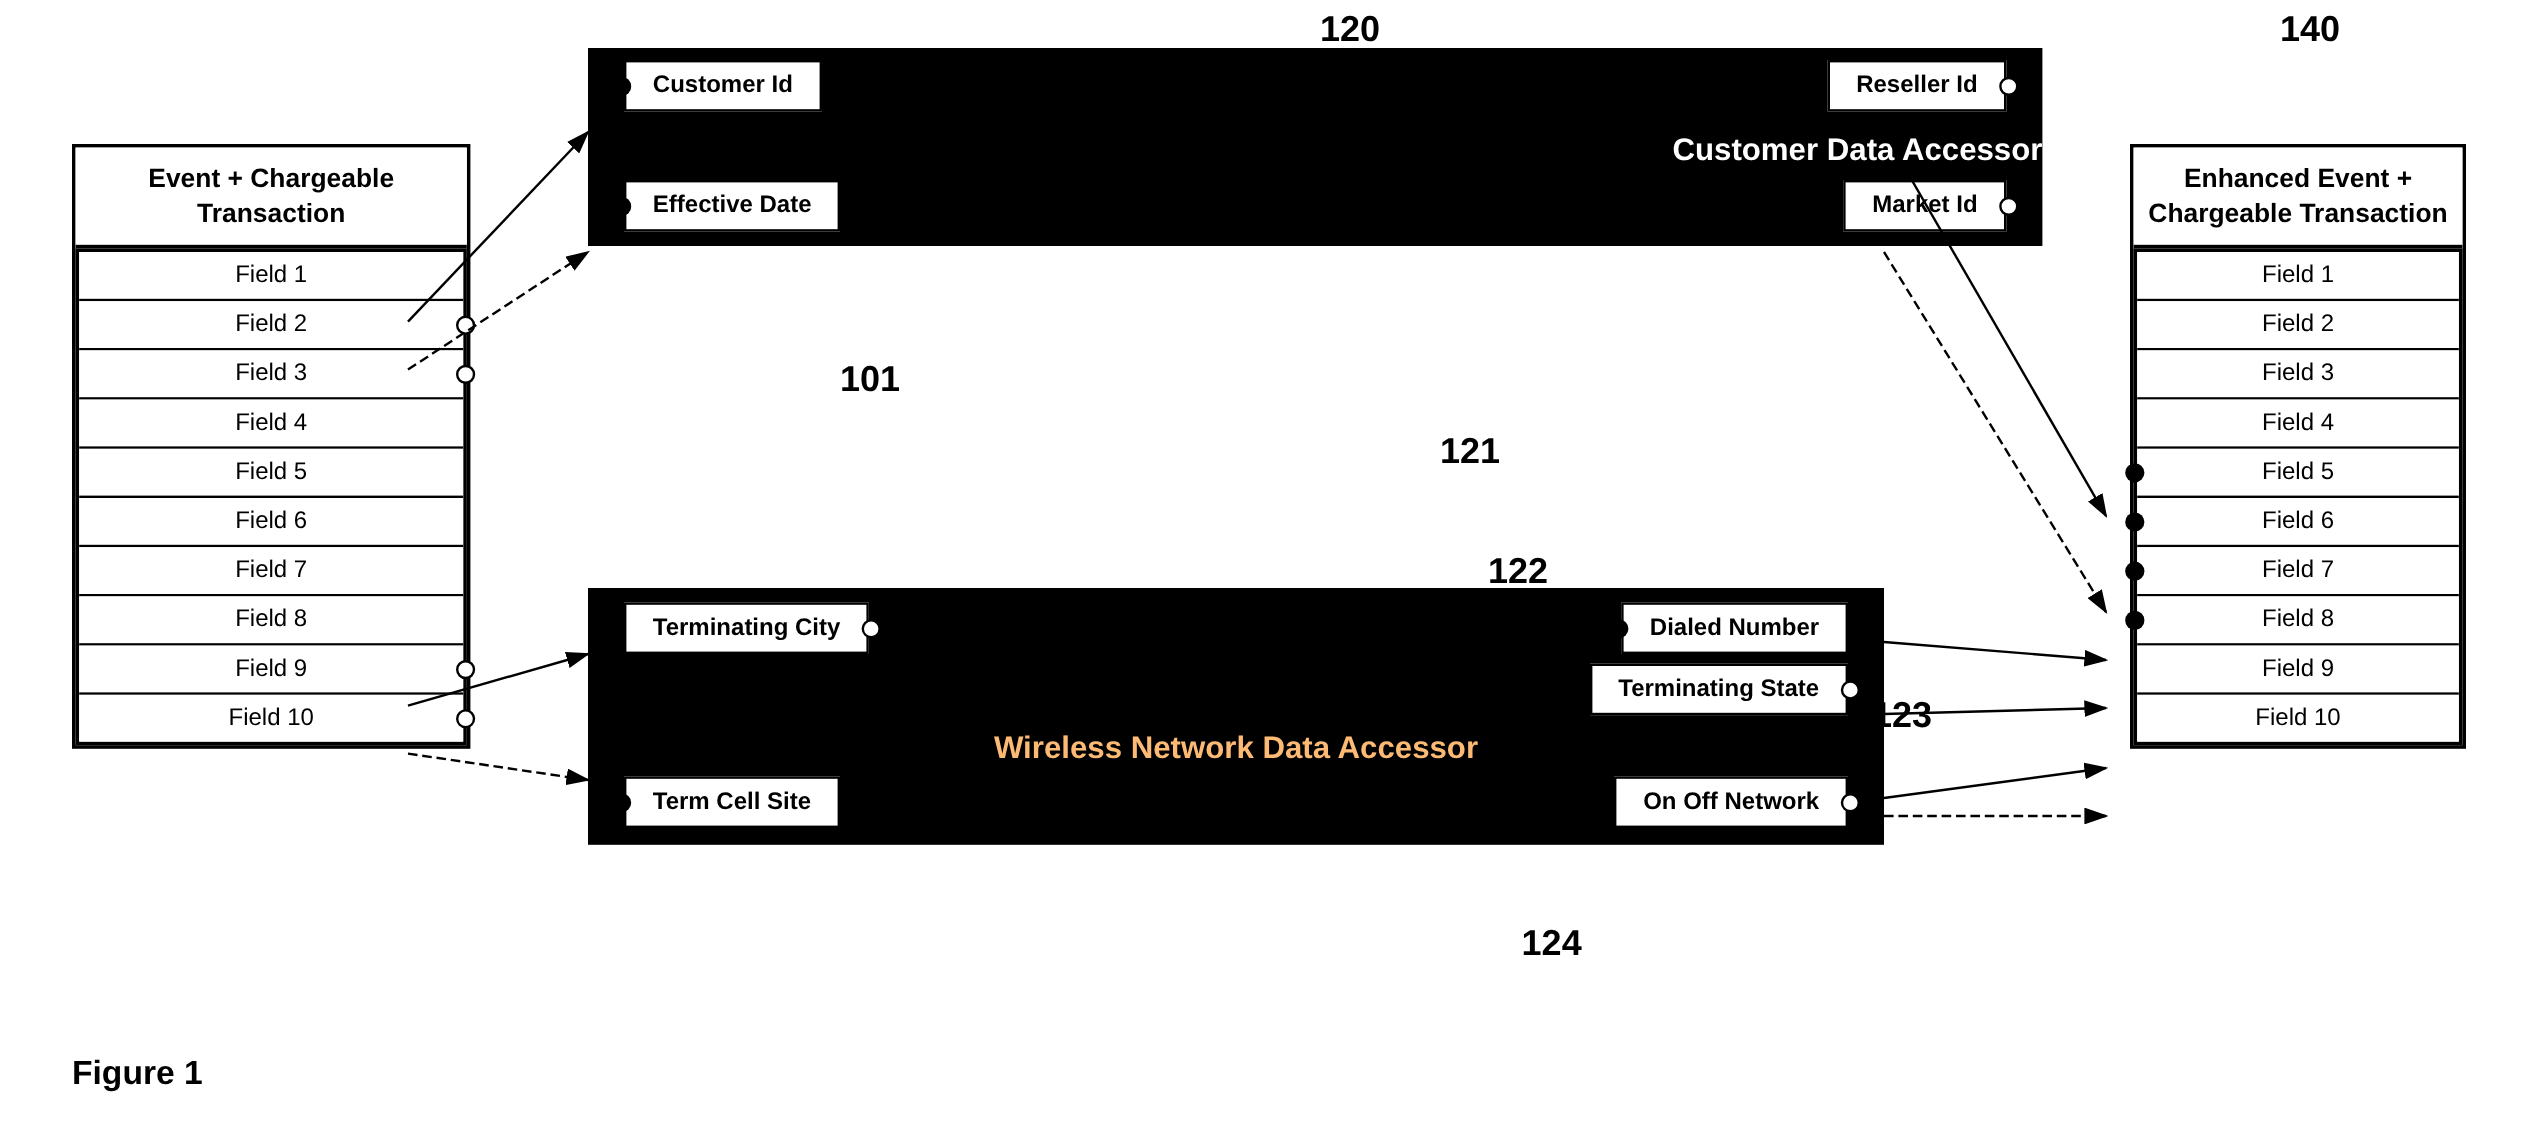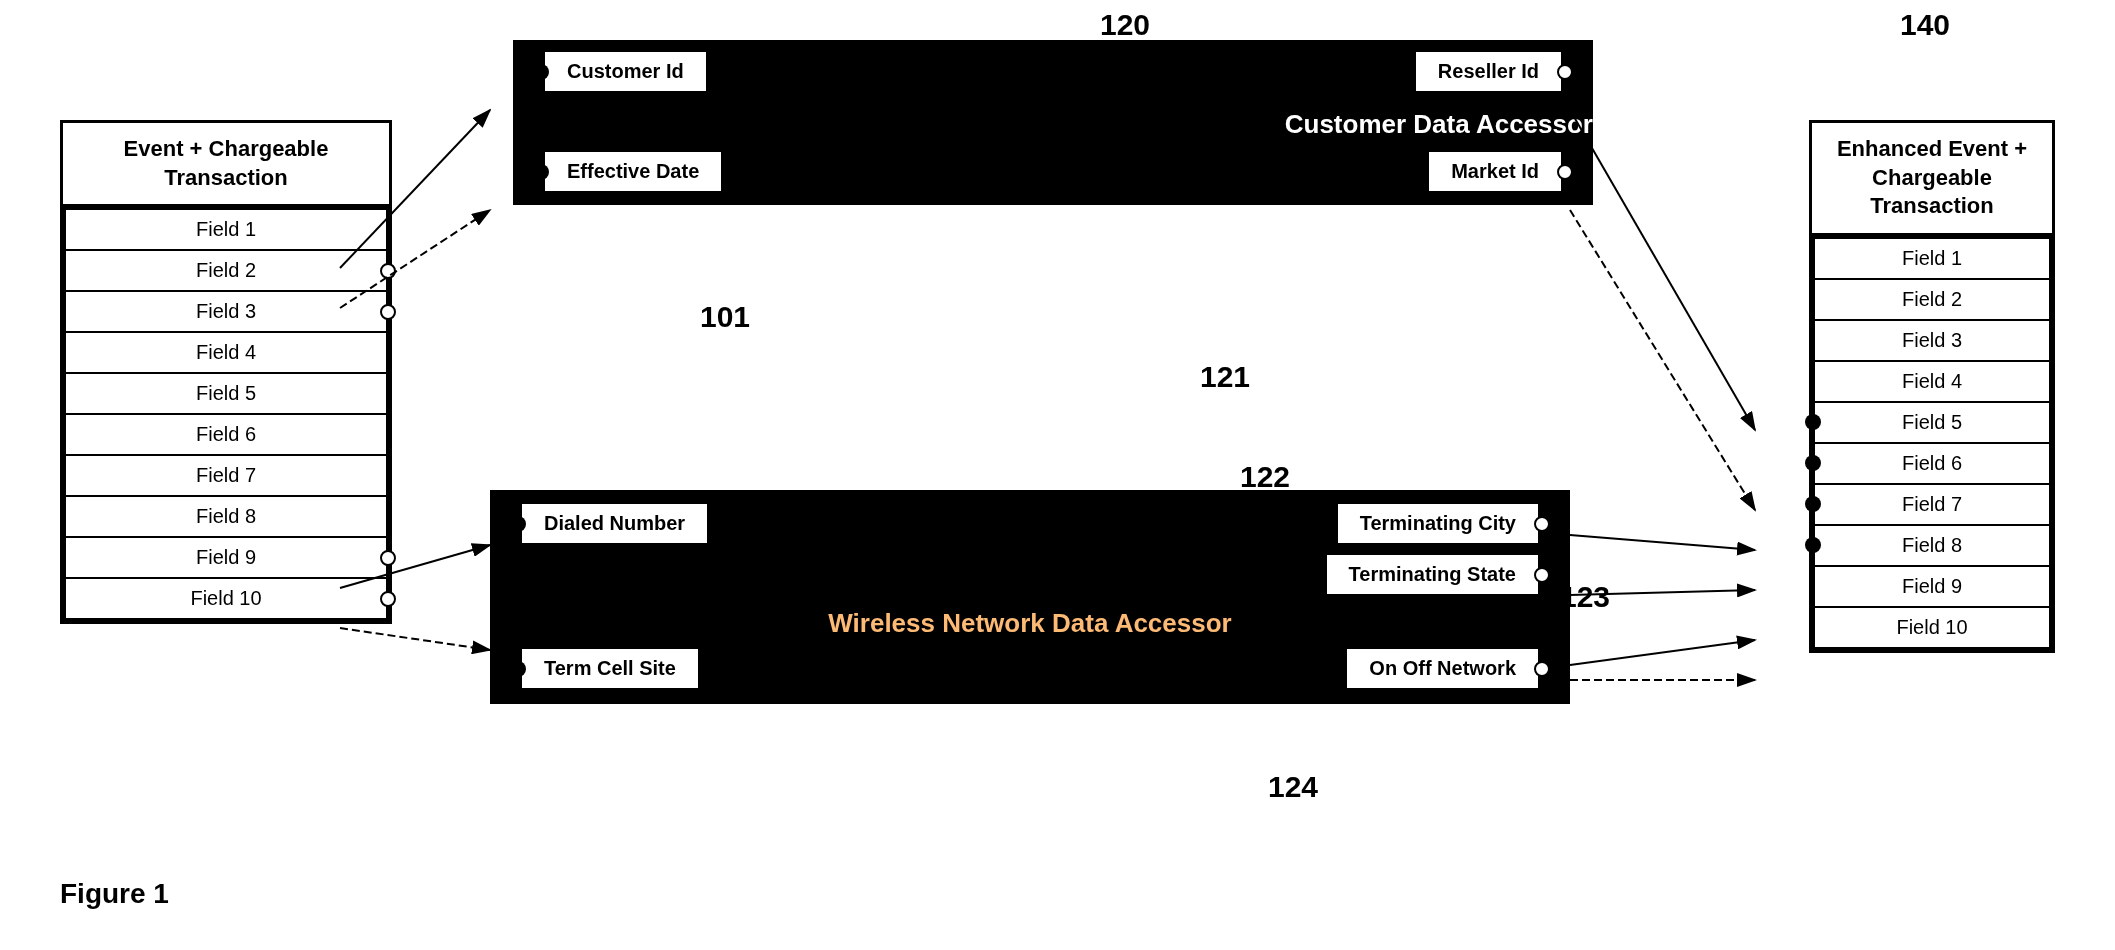--- a/index.html
+++ b/index.html
@@ -68,21 +68,21 @@
       border-radius: 50%;
       background: #fff;
       border: 2px solid #000;
     }
 
     
     .right-box {
       position: absolute;
       right: 60px;
       top: 120px;
-      width: 246px;
+      width: 280px;
       border: 3px solid #000;
       background: #fff;
     }
 
     .right-box .box-title {
       background: #fff;
       text-align: center;
       font-size: 22px;
       font-weight: bold;
       padding: 12px 8px;
@@ -177,21 +177,21 @@
       <div class="right-field-row">Field 4</div>
       <div class="right-field-row">Field 5<span class="dot-left-right"></span></div>
       <div class="right-field-row">Field 6<span class="dot-left-right"></span></div>
       <div class="right-field-row">Field 7<span class="dot-left-right"></span></div>
       <div class="right-field-row">Field 8<span class="dot-left-right"></span></div>
       <div class="right-field-row">Field 9</div>
       <div class="right-field-row">Field 10</div>
     </div>
   </div>
 
-  <div style="position:absolute; left:513px; top:40px; width:1080px; background:#000; padding:0;">
+  <div style="position:absolute; left:490px; top:40px; width:1212px; background:#000; padding:0;">
 
     <div style="display:flex; justify-content:space-between; align-items:center; padding:10px 30px;">
 
       <div style="background:#fff; border:2px solid #000; padding:8px 22px; font-size:20px; font-weight:bold; position:relative;">
         <span style="position:absolute;left:-12px;top:50%;transform:translateY(-50%);width:16px;height:16px;background:#000;border-radius:50%;display:block;"></span>
         <span>Customer Id</span>
       </div>
 
       <div style="background:#fff; border:2px solid #000; padding:8px 22px; font-size:20px; font-weight:bold; position:relative;">
         <span>Reseller Id</span>
@@ -210,26 +210,26 @@
         <span>Market Id</span>
         <span style="position:absolute;right:-12px;top:50%;transform:translateY(-50%);width:16px;height:16px;background:#fff;border:2px solid #000;border-radius:50%;display:block;"></span>
       </div>
     </div>
   </div>
 
   <div style="position:absolute; left:490px; top:490px; width:1080px; background:#000; padding:0;">
 
     <div style="display:flex; justify-content:space-between; align-items:center; padding:12px 30px 8px 30px;">
       <div style="background:#fff; border:2px solid #000; padding:8px 22px; font-size:20px; font-weight:bold; position:relative;">
+        <span>Terminating City</span>
+        <span style="position:absolute;right:-12px;top:50%;transform:translateY(-50%);width:16px;height:16px;background:#fff;border:2px solid #000;border-radius:50%;display:block;"></span>
+      </div>
+      <div style="background:#fff; border:2px solid #000; padding:8px 22px; font-size:20px; font-weight:bold; position:relative;">
         <span style="position:absolute;left:-12px;top:50%;transform:translateY(-50%);width:16px;height:16px;background:#000;border-radius:50%;display:block;"></span>
         <span>Dialed Number</span>
-      </div>
-      <div style="background:#fff; border:2px solid #000; padding:8px 22px; font-size:20px; font-weight:bold; position:relative;">
-        <span>Terminating City</span>
-        <span style="position:absolute;right:-12px;top:50%;transform:translateY(-50%);width:16px;height:16px;background:#fff;border:2px solid #000;border-radius:50%;display:block;"></span>
       </div>
     </div>
 
     <div style="display:flex; justify-content:flex-end; padding:0 30px 8px 30px;text-align:center;">
       <div style="background:#fff; border:2px solid #000; padding:8px 22px; font-size:20px; font-weight:bold; position:relative;">
         <span>Terminating State</span>
         <span style="position:absolute;right:-12px;top:50%;transform:translateY(-50%);width:16px;height:16px;background:#fff;border:2px solid #000;border-radius:50%;display:block;"></span>
       </div>
     </div>
 

